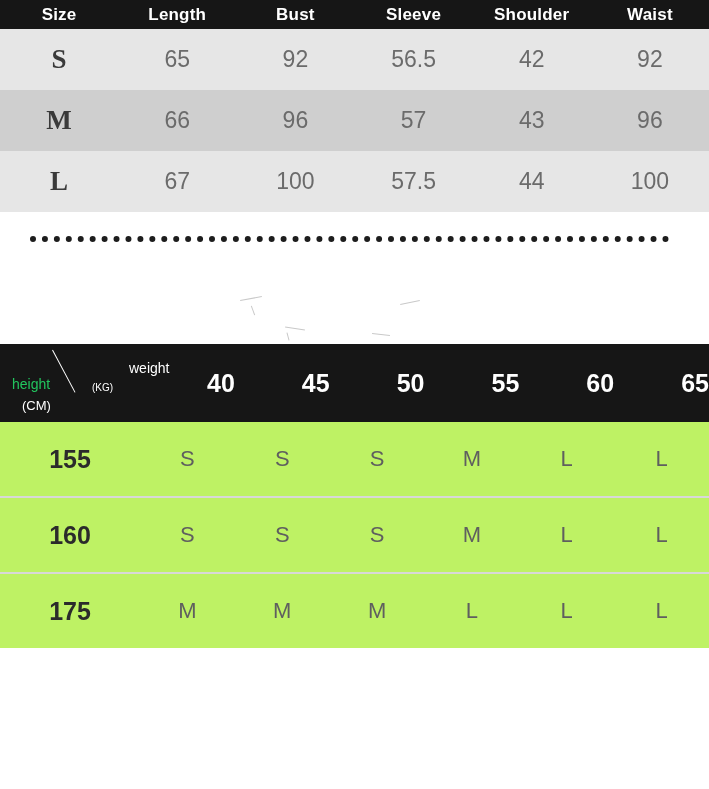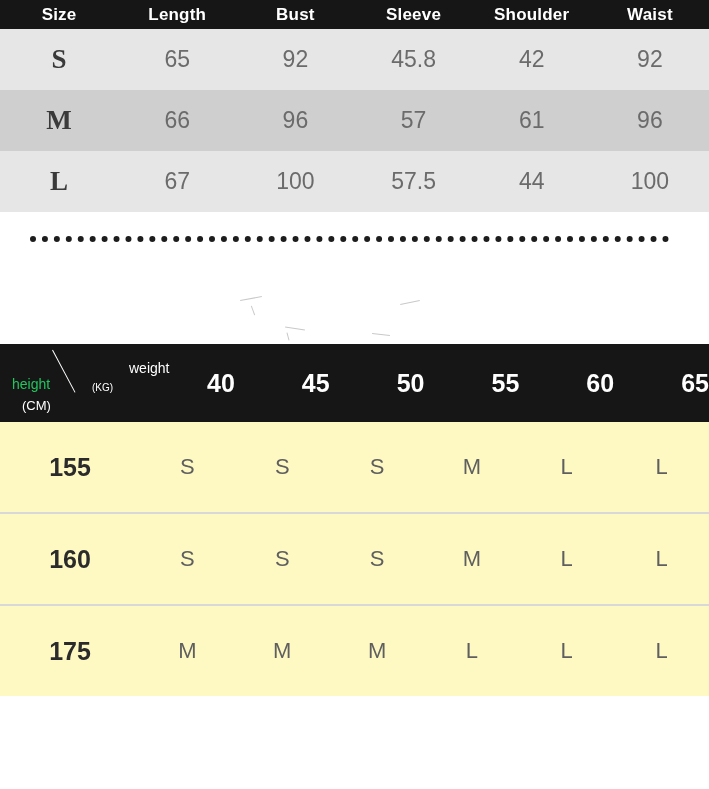--- a/index.html
+++ b/index.html
@@ -152,25 +152,25 @@
   .corner-height-unit {
     position: absolute;
     left: 22px;
     top: 54px;
     font-size: 13px;
     color: #ffffff;
     white-space: nowrap;
   }
   .reco-table tbody td {
     height: 74px;
-    padding: 8px;
+    padding: 0;
     text-align: center;
     font-size: 22px;
     color: #5f5f5f;
-    background: #fef9c3;
+    background: #bef264;
     border-bottom: 2px solid #d8d8d8;
   }
   .reco-table tbody td.height-cell {
     font-size: 25px;
     font-weight: bold;
     color: #2b2b2b;
   }
   .reco-table tbody tr:last-child td {
     border-bottom: none;
   }
@@ -189,30 +189,30 @@
         <th>Sleeve</th>
         <th>Shoulder</th>
         <th>Waist</th>
       </tr>
     </thead>
     <tbody>
       <tr class="row-light">
         <td class="size-cell">S</td>
         <td>65</td>
         <td>92</td>
-        <td>45.8</td>
+        <td>56.5</td>
         <td>42</td>
         <td>92</td>
       </tr>
       <tr class="row-dark">
         <td class="size-cell">M</td>
         <td>66</td>
         <td>96</td>
         <td>57</td>
-        <td>61</td>
+        <td>43</td>
         <td>96</td>
       </tr>
       <tr class="row-light">
         <td class="size-cell">L</td>
         <td>67</td>
         <td>100</td>
         <td>57.5</td>
         <td>44</td>
         <td>100</td>
       </tr>

